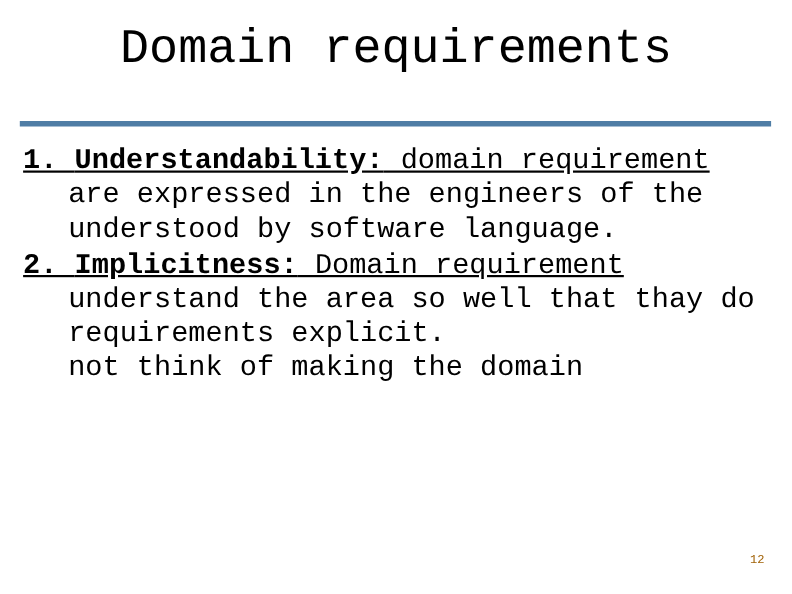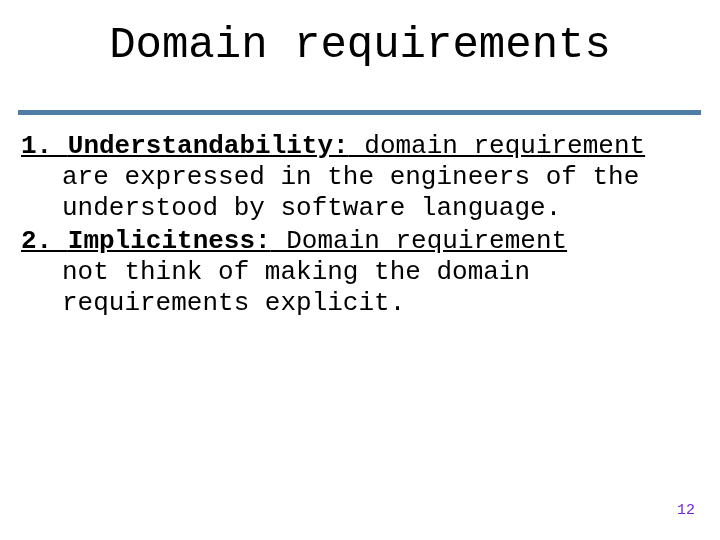--- a/index.html
+++ b/index.html
@@ -78,23 +78,23 @@
   }
   .rest {
     font-weight: 400;
   }
 
   
   .page-number {
     position: absolute;
     right: 25px;
     bottom: 21px;
-    font-size: 15px;
+    font-size: 11px;
     line-height: 17px;
-    color: #6d28d9;
+    color: #a16207;
     font-family: "Liberation Mono", "DejaVu Sans Mono", monospace;
     white-space: pre;
   }
 </style>
 </head>
 <body>
 
 <div class="slide">
 
   <div class="title-block">
@@ -106,21 +106,22 @@
   <div class="body-list">
 
     <div class="list-item">
       <div class="item-line first"><span class="lead">1. </span><span class="lead">Understandability:</span><span class="rest"> domain requirement</span></div>
       <div class="item-line cont rest">are expressed in the engineers of the</div>
       <div class="item-line cont rest">understood by software language.</div>
     </div>
 
     <div class="list-item">
       <div class="item-line first"><span class="lead">2. </span><span class="lead">Implicitness:</span><span class="rest"> Domain requirement</span></div>
+      <div class="item-line cont rest">understand the area so well that thay do</div>
+      <div class="item-line cont rest">requirements explicit.</div>
       <div class="item-line cont rest">not think of making the domain</div>
-      <div class="item-line cont rest">requirements explicit.</div>
     </div>
 
   </div>
 
   <div class="page-number">12</div>
 
 </div>
 
 </body></html>

